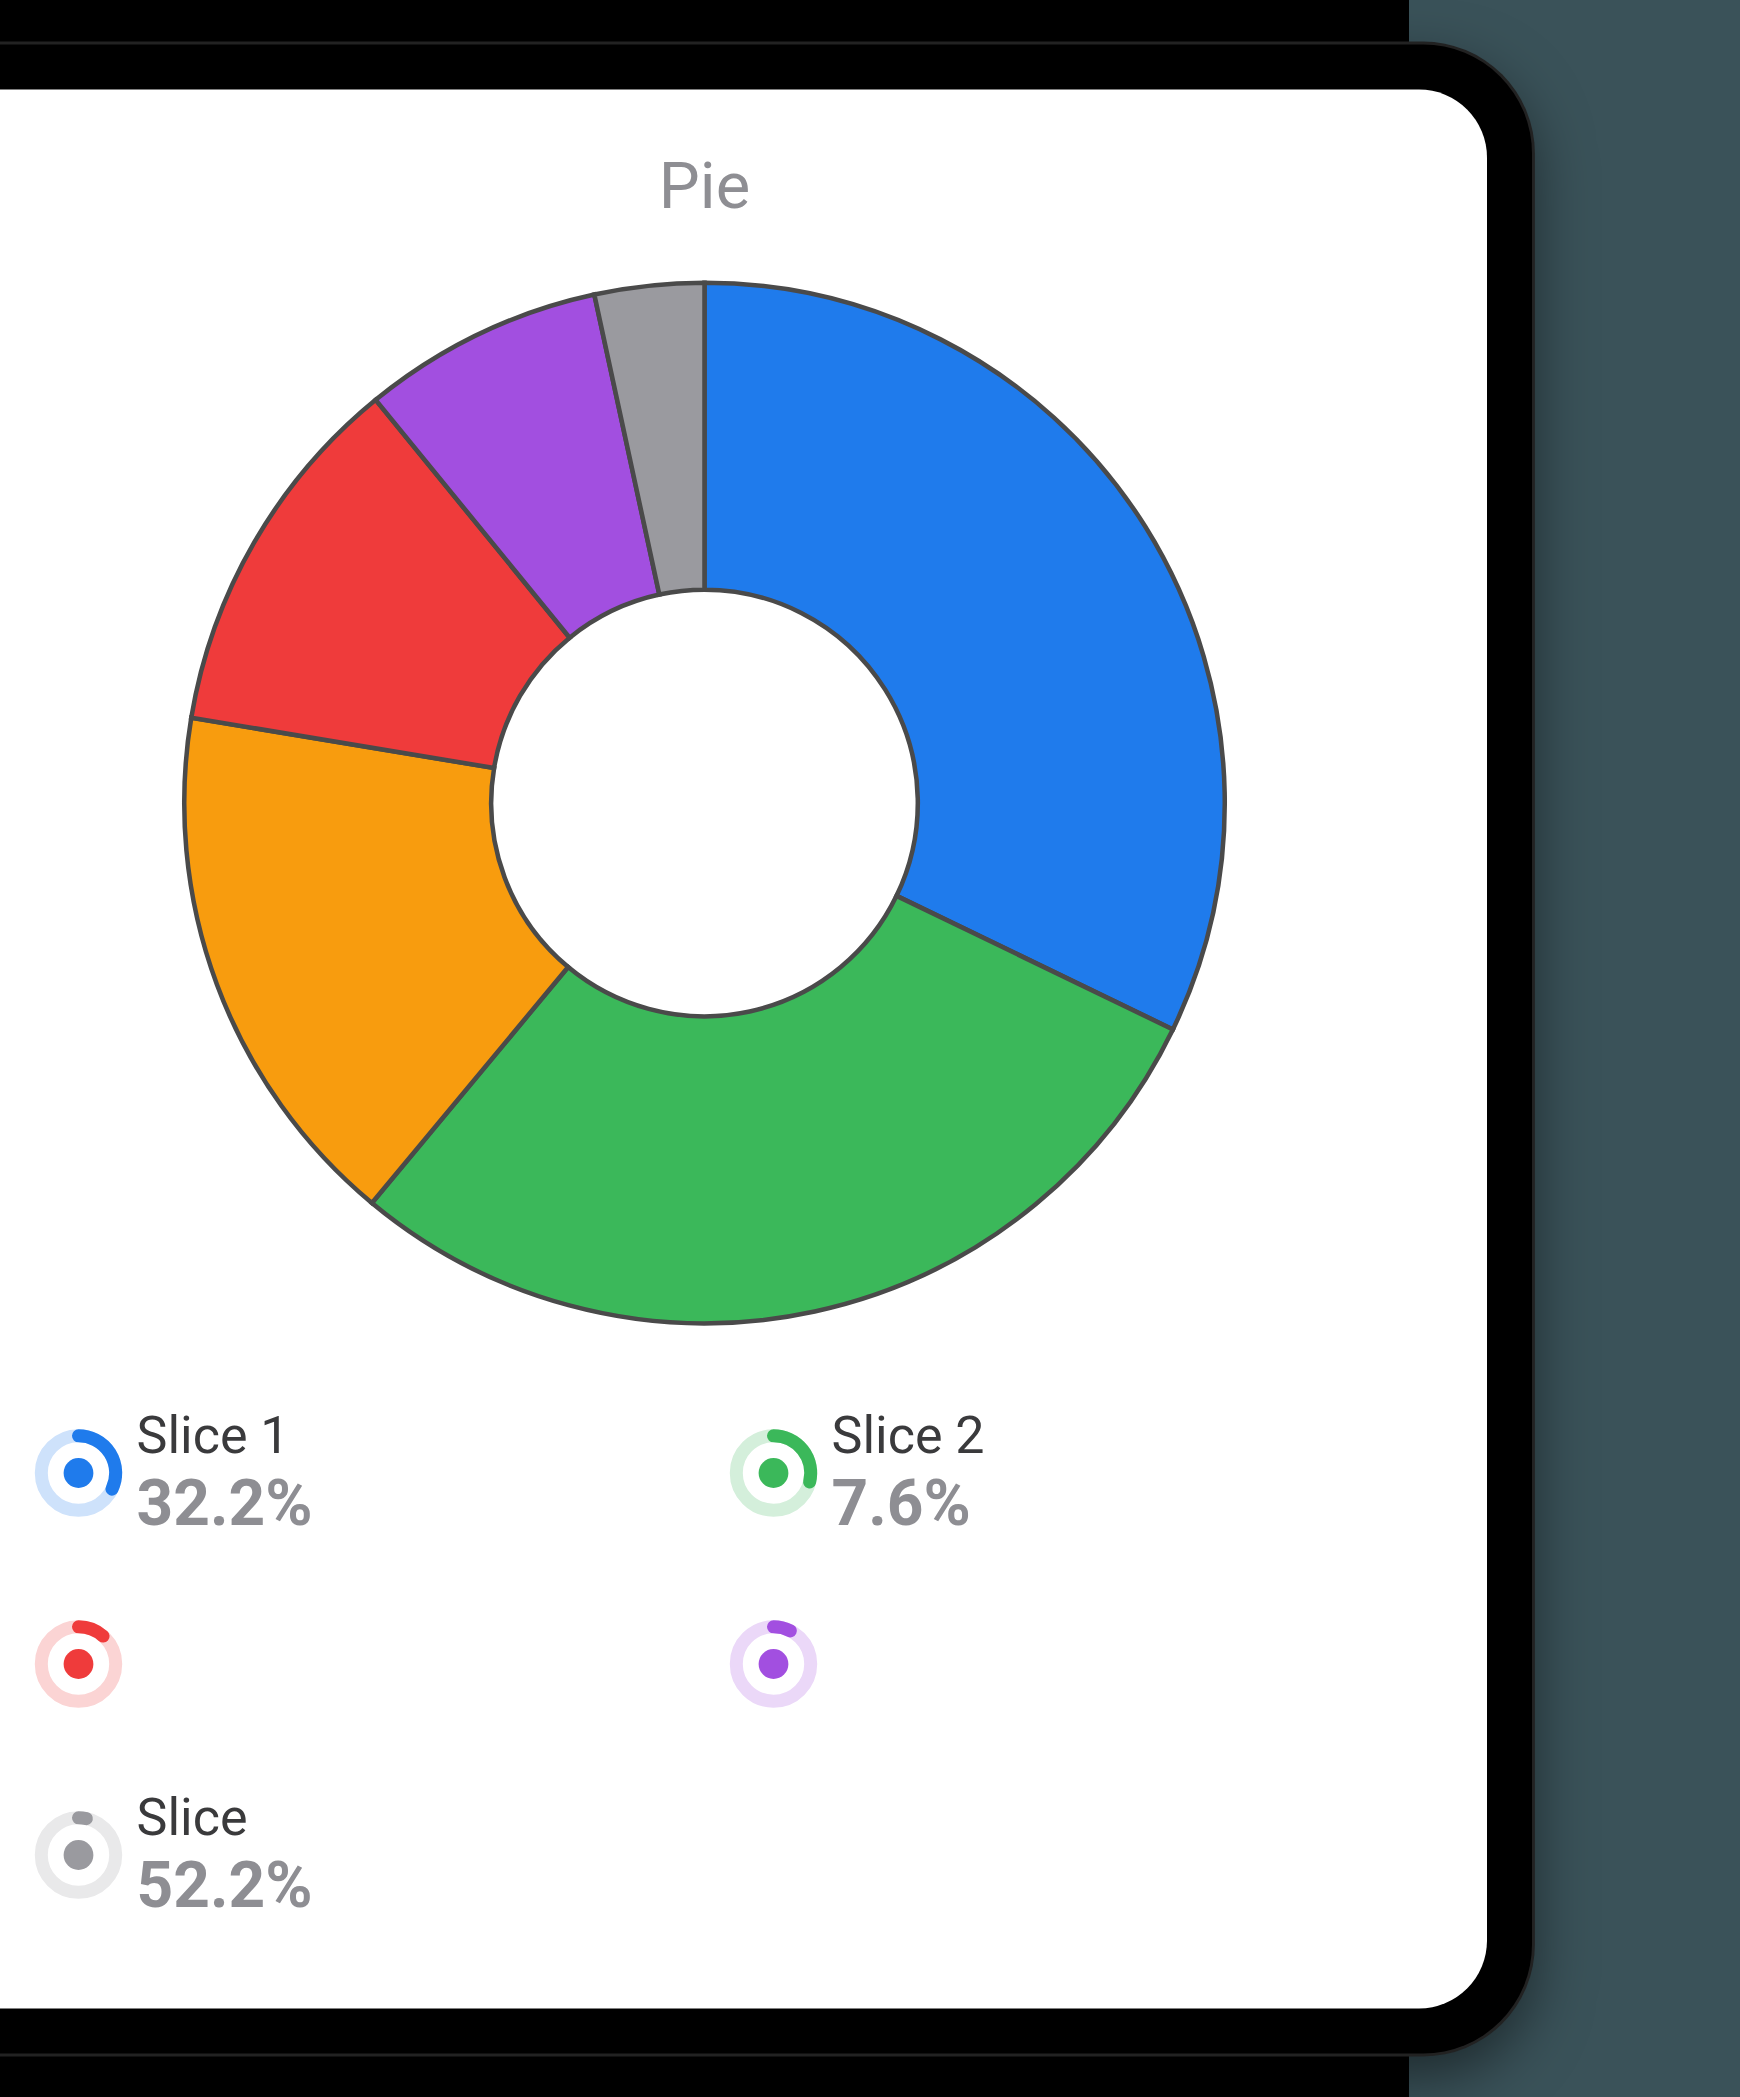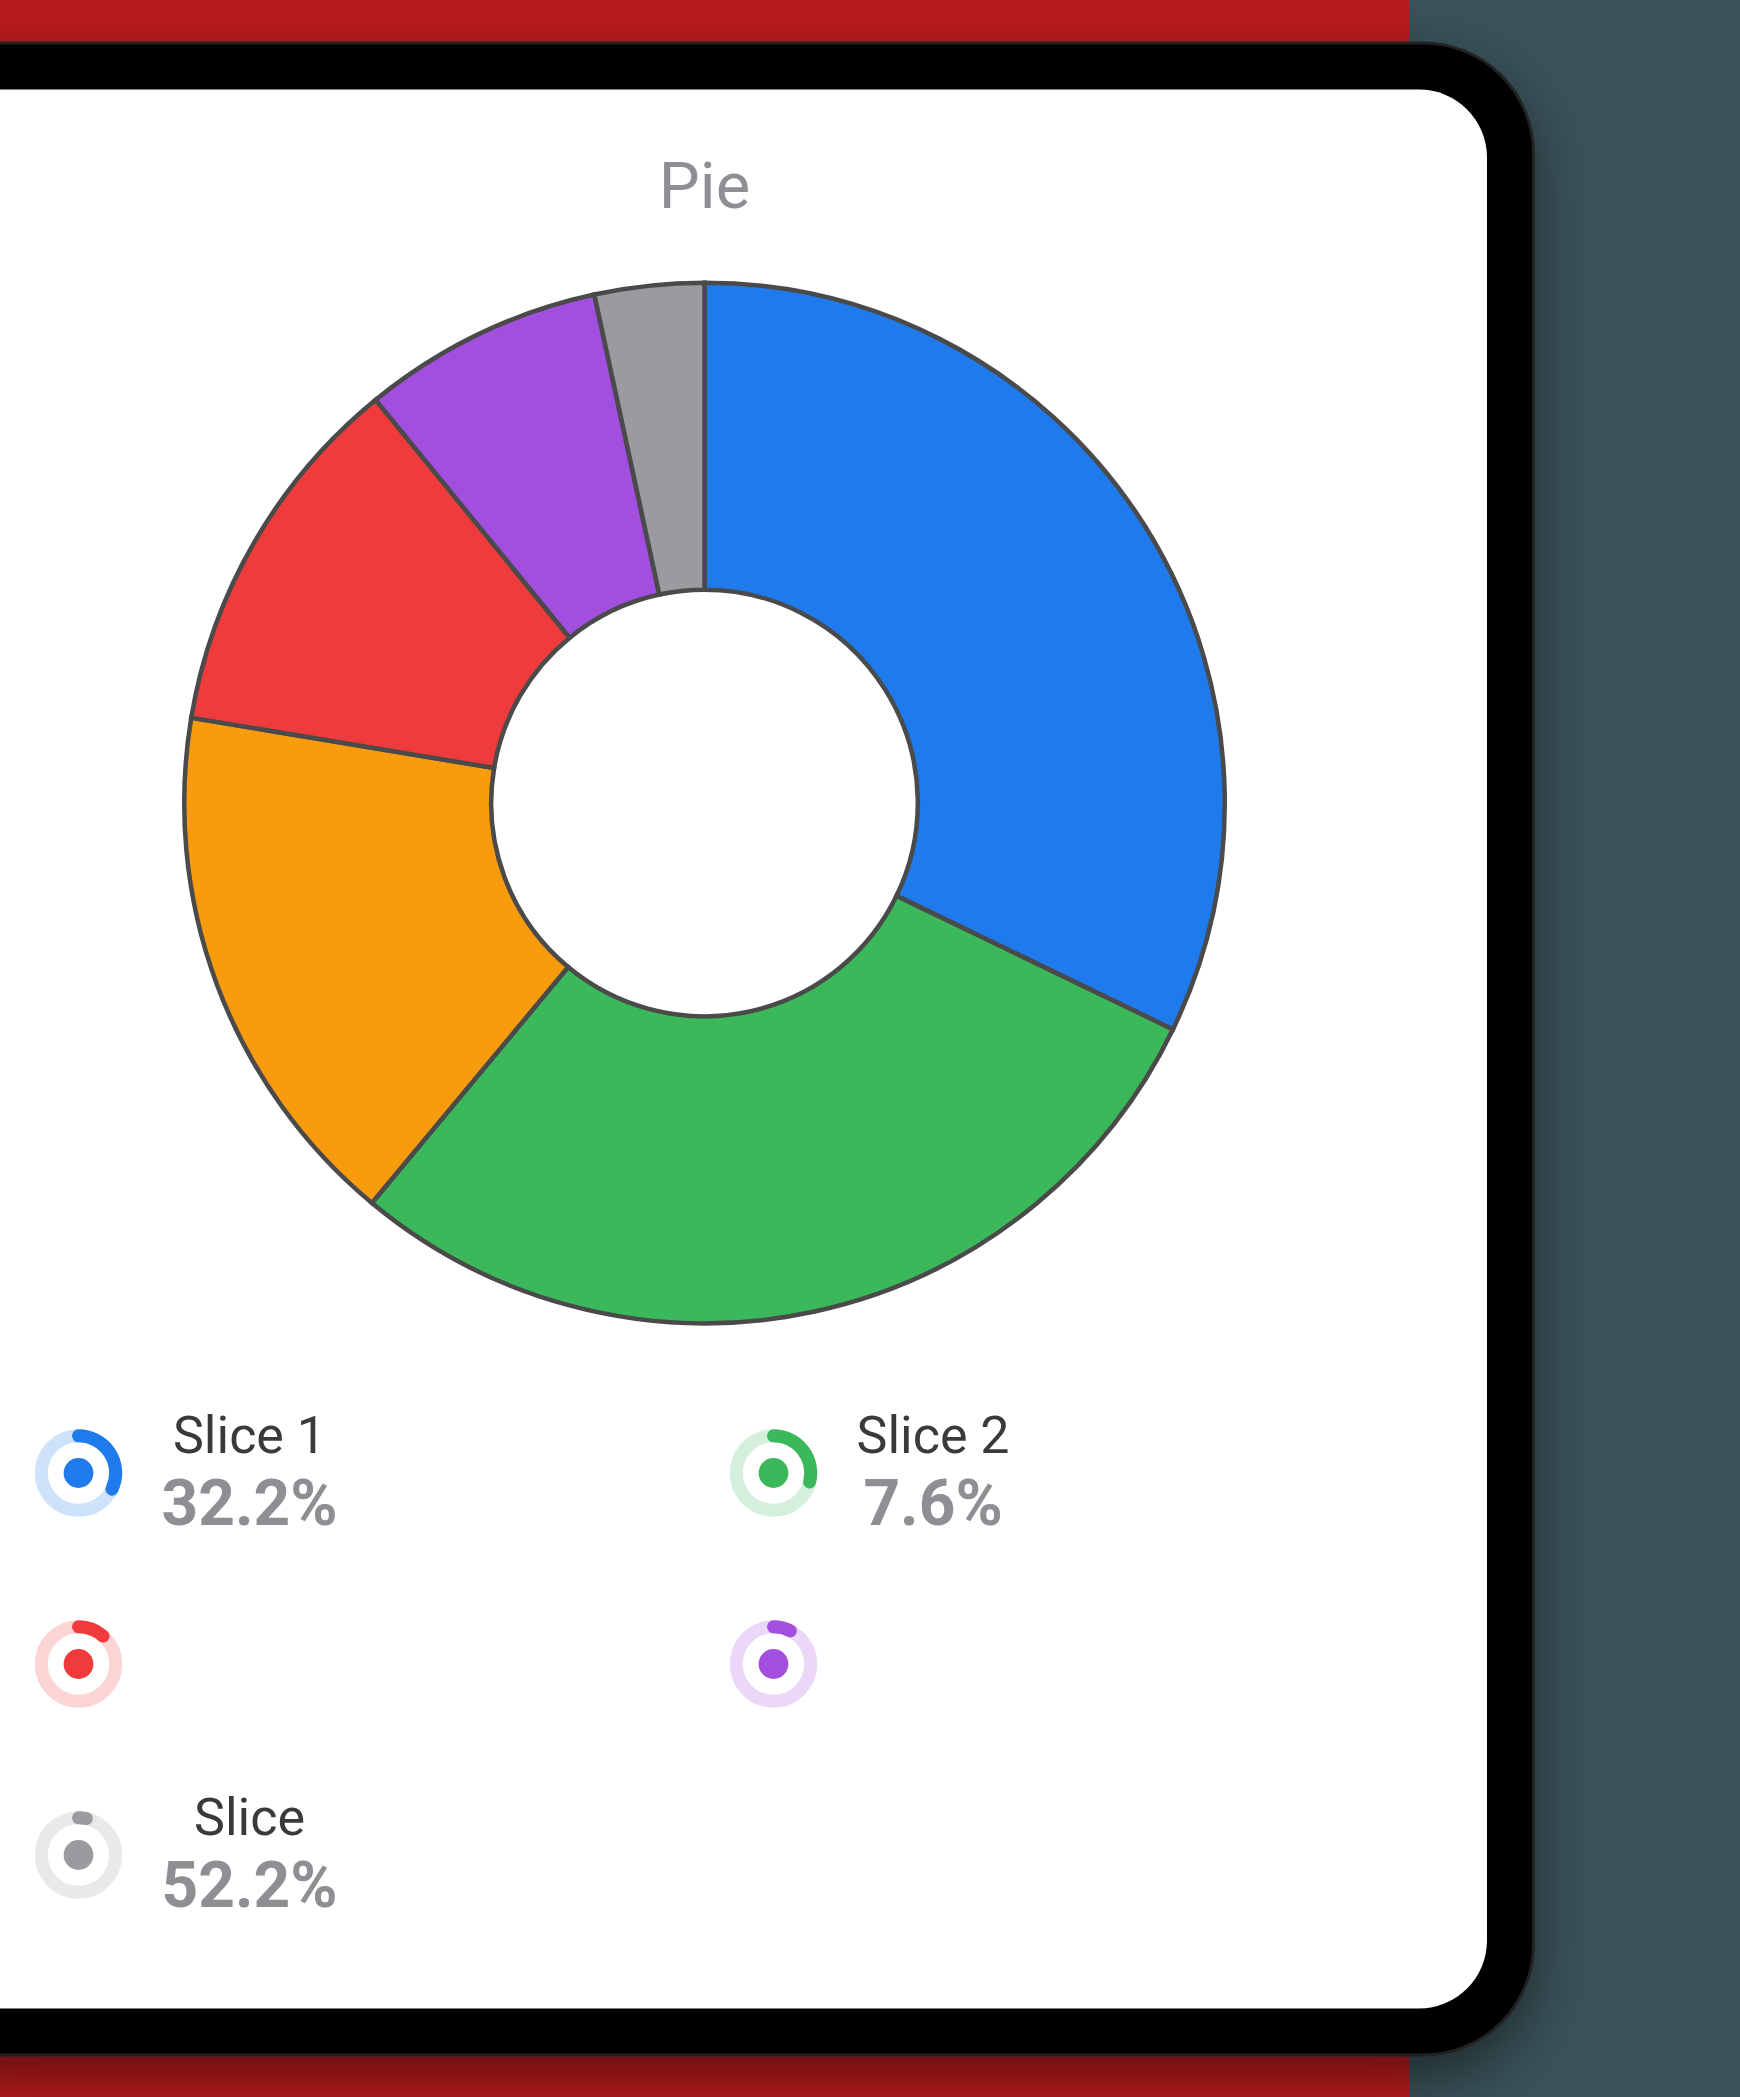--- a/index.html
+++ b/index.html
@@ -7,21 +7,21 @@
     padding: 0;
     width: 100%;
     height: 100%;
     background: #3a5259;
     font-family: -apple-system, BlinkMacSystemFont, "Segoe UI", Roboto, Helvetica, Arial, sans-serif;
   }
   .stage {
     width: 1409px;
     height: 2097px;
     position: relative;
-    background: #b91c1c;
+    background: #000000;
   }
   .device {
     position: absolute;
     left: 50%;
     top: 50%;
     transform: translate(-50%, -50%);
     width: 1654px;
     height: 2009px;
     background: #000;
     border-radius: 109px;
@@ -61,22 +61,21 @@
     margin-top: 36px;
     display: grid;
     grid-template-columns: 1fr 1fr;
     column-gap: 44px;
     row-gap: 76px;
     padding: 0 44px 0 44px;
   }
   .legend-item {
     display: flex;
     align-items: center;
-    gap: 37px;
-    text-align: center;
+    gap: 12px;
   }
   .legend-icon {
     width: 93px;
     height: 93px;
     flex: 0 0 93px;
   }
   .legend-text {
     display: flex;
     flex-direction: column;
     line-height: 1.18;

